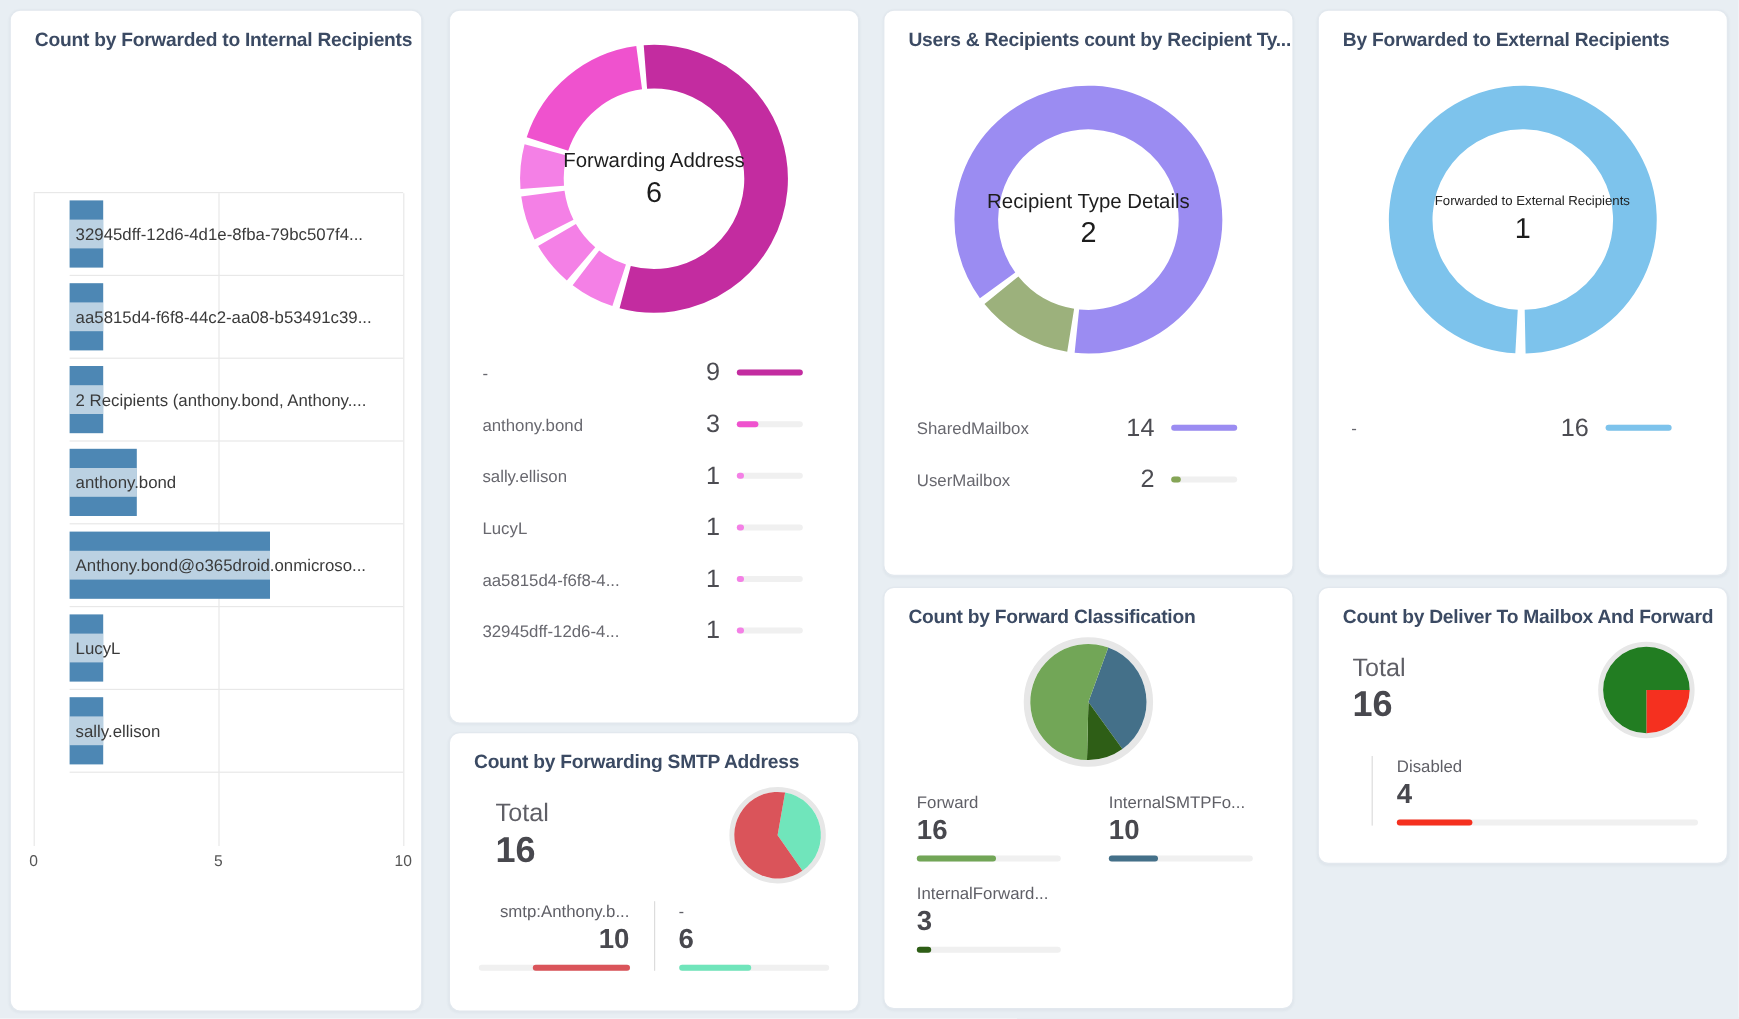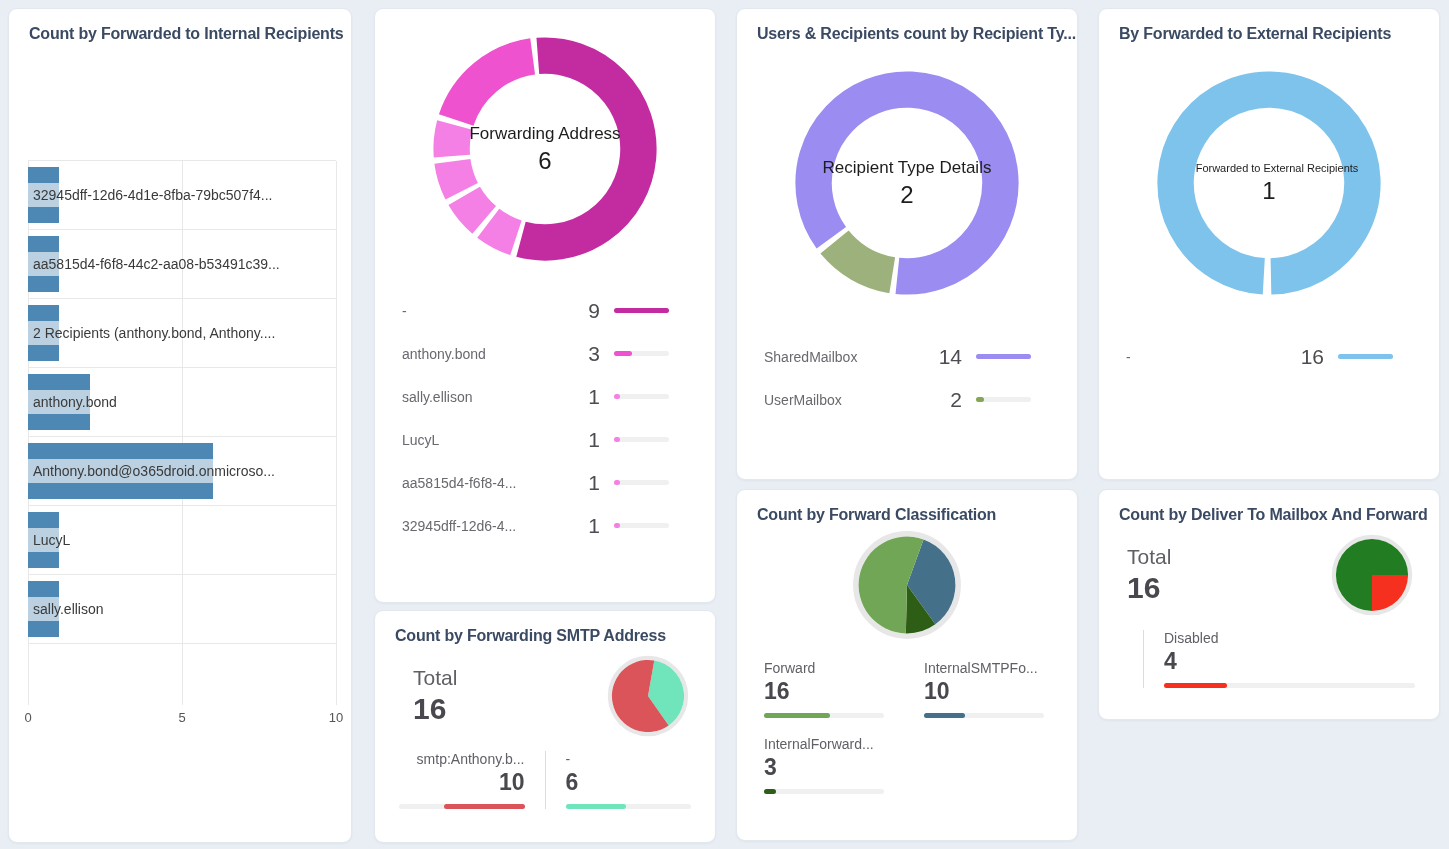--- a/index.html
+++ b/index.html
@@ -11,21 +11,21 @@
   #card-fwd-addr{left:374px;top:8px;width:340px;height:593px;}
   #card-recip-type{left:736px;top:8px;width:340px;height:470px;}
   #card-external{left:1098px;top:8px;width:340px;height:470px;}
   #card-smtp{left:374px;top:610px;width:340px;height:231px;}
   #card-class{left:736px;top:489px;width:340px;height:350px;}
   #card-deliver{left:1098px;top:489px;width:340px;height:229px;}
   .card-title{margin:0;padding:16px 8px 0 20px;font-size:16px;font-weight:600;color:#3b4a63;
               letter-spacing:-.2px;white-space:nowrap;}
   
   .barchart{margin:117px 15px 0 19px;}
-  .plot{position:relative;height:544px;border-top:1px solid #e8e8e8;}
+  .plot{position:relative;height:544px;border-top:1px solid #e8e8e8;padding-left:30px;}
   .vline{position:absolute;top:0;bottom:0;width:1px;background:#e8e8e8;}
   .bar-row{position:relative;height:68px;border-bottom:1px solid #e8e8e8;}
   .hbar{position:absolute;left:0;top:6px;height:56px;background:#4d87b4;}
   .hbar-band{position:absolute;left:0;right:0;top:16px;height:24px;background:rgba(255,255,255,.62);}
   .bar-label{position:absolute;left:5px;top:50%;transform:translateY(-50%);font-size:14px;
              color:#3a3a3a;white-space:nowrap;z-index:2;}
   .xaxis{position:relative;height:20px;margin-top:5px;}
   .xaxis span{position:absolute;transform:translateX(-50%);font-size:13px;color:#555;}
   
   .donut-wrap{position:relative;width:236px;margin:22px auto 0;}

